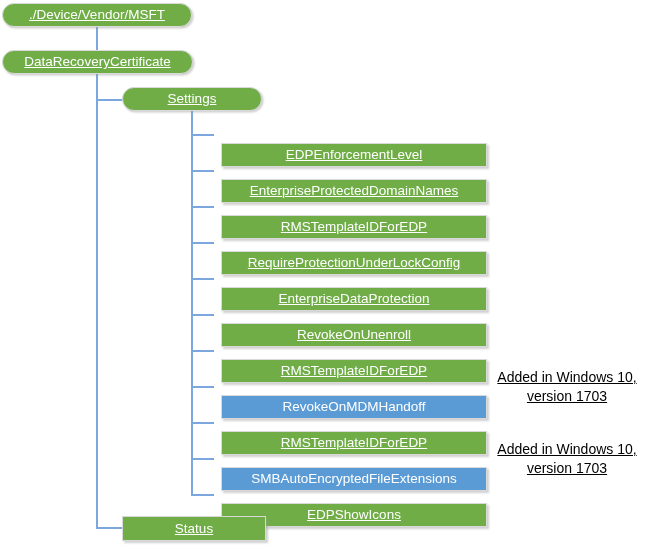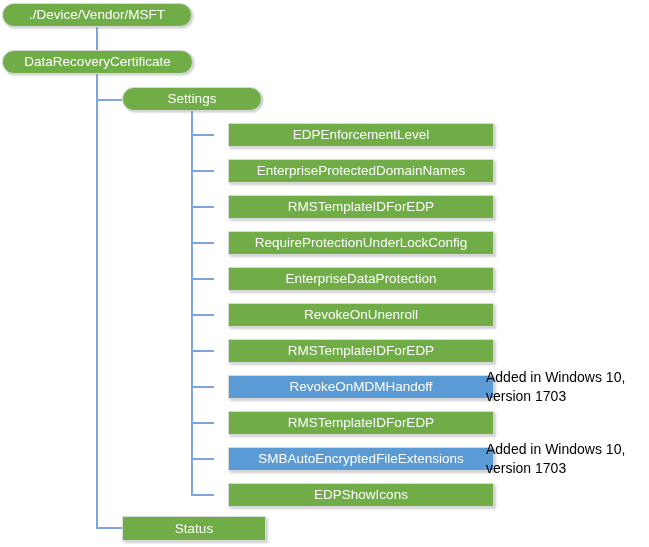--- a/index.html
+++ b/index.html
@@ -31,33 +31,35 @@
     line-height: 22px;
     text-align: center;
     color: var(--node-text, #ffffff);
     font-size: 13.5px;
     border: 1px solid var(--node-border, #D9D9D9);
     box-shadow: 1.5px 1.5px 2px rgba(150,150,150,0.45);
     white-space: nowrap;
     overflow: hidden;
   }
   .node.pill { border-radius: 12px; }
-  .node.green { background: var(--node-green, #70AD47); }
+  .node.green { background: var(--node-green, #70AD47); text-decoration: underline; }
   .node.blue  { background: var(--node-blue, #5B9BD5); }
 
-  .child { left: 228px; width: 266px; }
+  .child { left: 221px; width: 266px; margin-top: 20px; }
 
   
   .note {
     position: absolute;
     left: 486px;
     width: 162px;
+    text-align: center;
     color: var(--annotation-text, #000000);
     font-size: 14px;
     line-height: 19px;
+    text-decoration: underline;
   }
   .note span { display: block; }
 </style>
 </head>
 <body>
 
 <div class="canvas">
 
   <div class="line v" style="left:96px; top:27px;  height:23px"></div>
   <div class="line v" style="left:96px; top:74px;  height:455px"></div>

